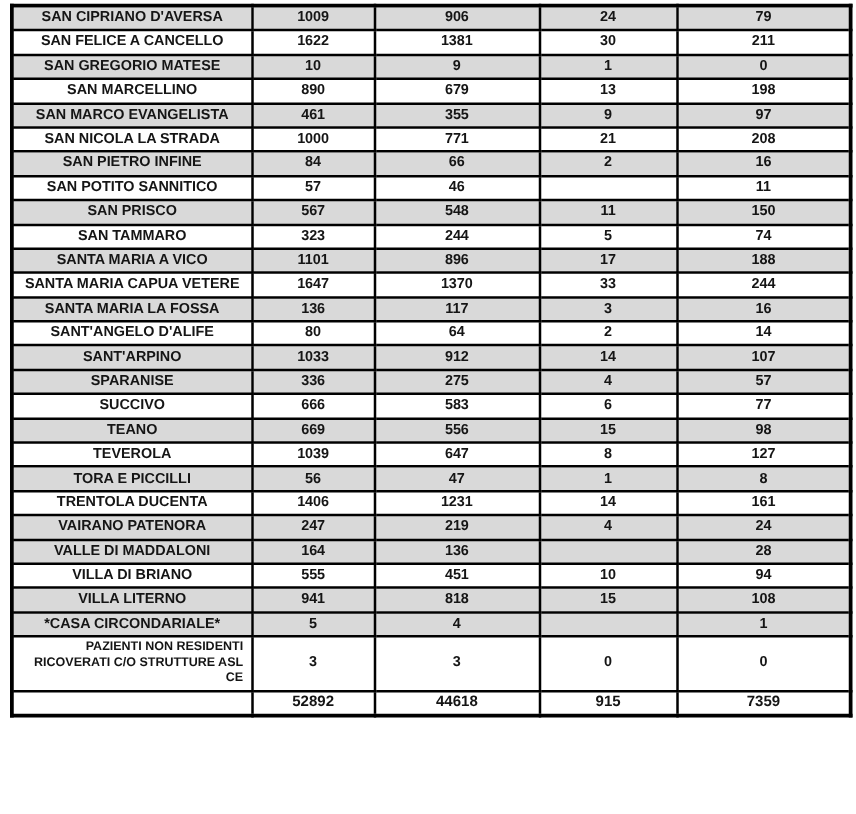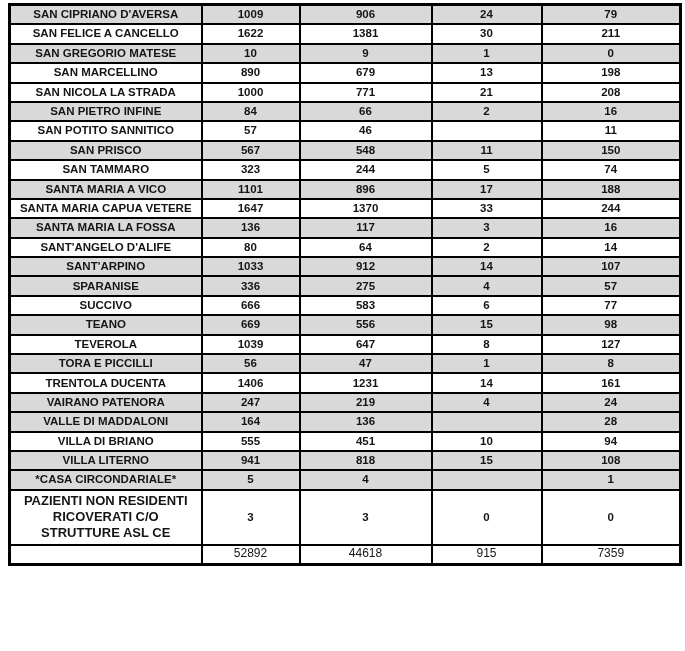--- a/index.html
+++ b/index.html
@@ -36,26 +36,27 @@
     color: #151515;
     background: #ffffff;
     white-space: nowrap;
     overflow: hidden;
   }
   table.data-table tr.shaded td {
     background: var(--shaded-color, #d9d9d9);
   }
   table.data-table td.wrap {
     white-space: normal;
-    font-size: 13px;
+    font-size: 10px;
     line-height: 1.25;
     padding: 2px 6px;
+    text-align: right;
   }
   table.data-table tr.totals td {
-    font-weight: 400;
+    font-weight: 700;
     font-size: 12px;
   }
 </style>
 </head>
 <body>
 
 <div class="page">
   <table class="data-table">
     <colgroup>
       <col style="width:192px">
@@ -86,20 +87,27 @@
           <td>1</td>
           <td>0</td>
         </tr>
         <tr>
           <td>SAN MARCELLINO</td>
           <td>890</td>
           <td>679</td>
           <td>13</td>
           <td>198</td>
         </tr>
+        <tr class="shaded">
+          <td>SAN MARCO EVANGELISTA</td>
+          <td>461</td>
+          <td>355</td>
+          <td>9</td>
+          <td>97</td>
+        </tr>
         <tr>
           <td>SAN NICOLA LA STRADA</td>
           <td>1000</td>
           <td>771</td>
           <td>21</td>
           <td>208</td>
         </tr>
         <tr class="shaded">
           <td>SAN PIETRO INFINE</td>
           <td>84</td>

